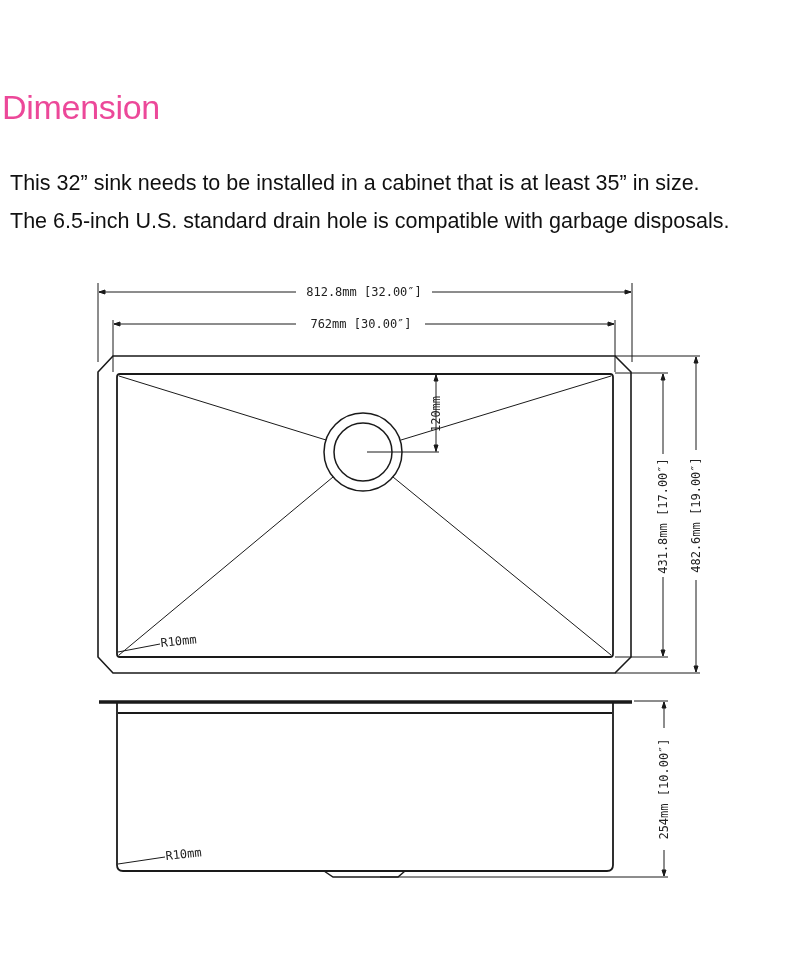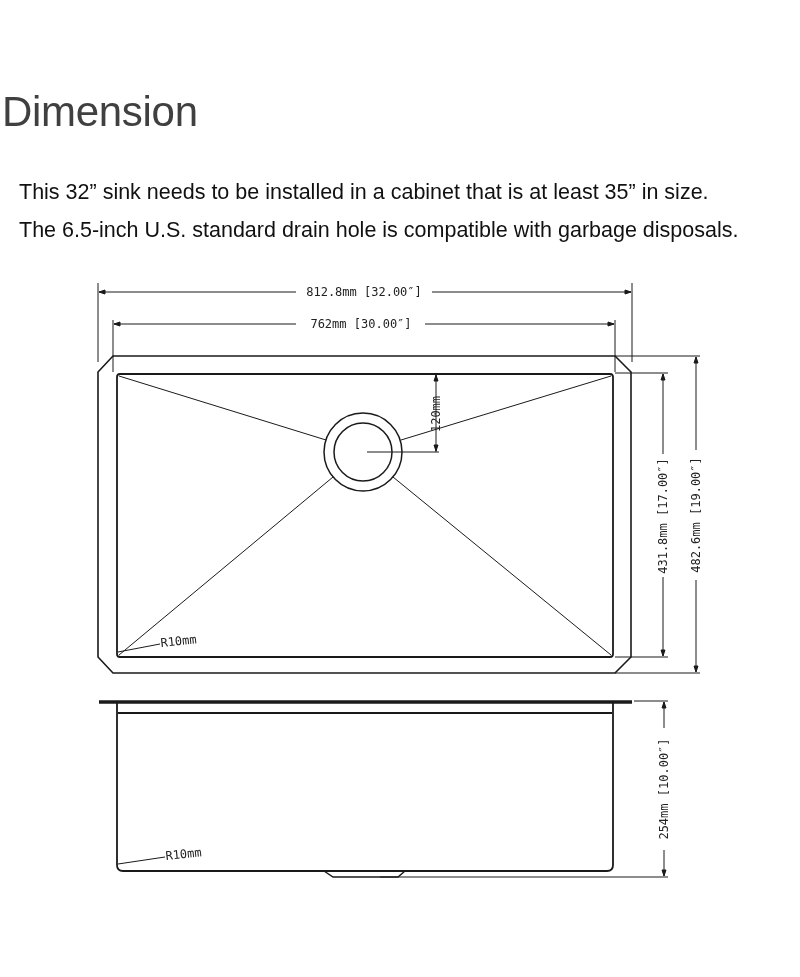--- a/index.html
+++ b/index.html
@@ -1,20 +1,20 @@
 <!DOCTYPE html>
 <html><head>
 <meta charset="utf-8">
 <style>
   html, body { margin: 0; padding: 0; background: #ffffff; }
   body { width: 800px; height: 977px; position: relative; overflow: hidden;
          font-family: "Liberation Sans", sans-serif; color: #111; }
-  .title { position: absolute; left: 2px; top: 88px; font-size: 42px; font-weight: 400;
-           margin: 0; letter-spacing: -0.3px; color: #404040; }
-  .desc { position: absolute; left: 2px; font-size: 21.5px; margin: 17px; color: #111; white-space: nowrap; }
+  .title { position: absolute; left: 2px; top: 88px; font-size: 34px; font-weight: 400;
+           margin: 0; letter-spacing: -0.3px; color: #ec4899; }
+  .desc { position: absolute; left: 2px; font-size: 21.5px; margin: 8px; color: #111; white-space: nowrap; }
   .desc.l1 { top: 163px; }
   .desc.l2 { top: 201px; }
   svg { position: absolute; left: 0; top: 0; }
   .dim { font-family: "DejaVu Sans Mono", monospace; font-size: 12px; fill: #222; }
 </style>
 </head>
 <body>
 
 <h1 class="title">Dimension</h1>
 <p class="desc l1">This 32” sink needs to be installed in a cabinet that is at least 35” in size.</p>

